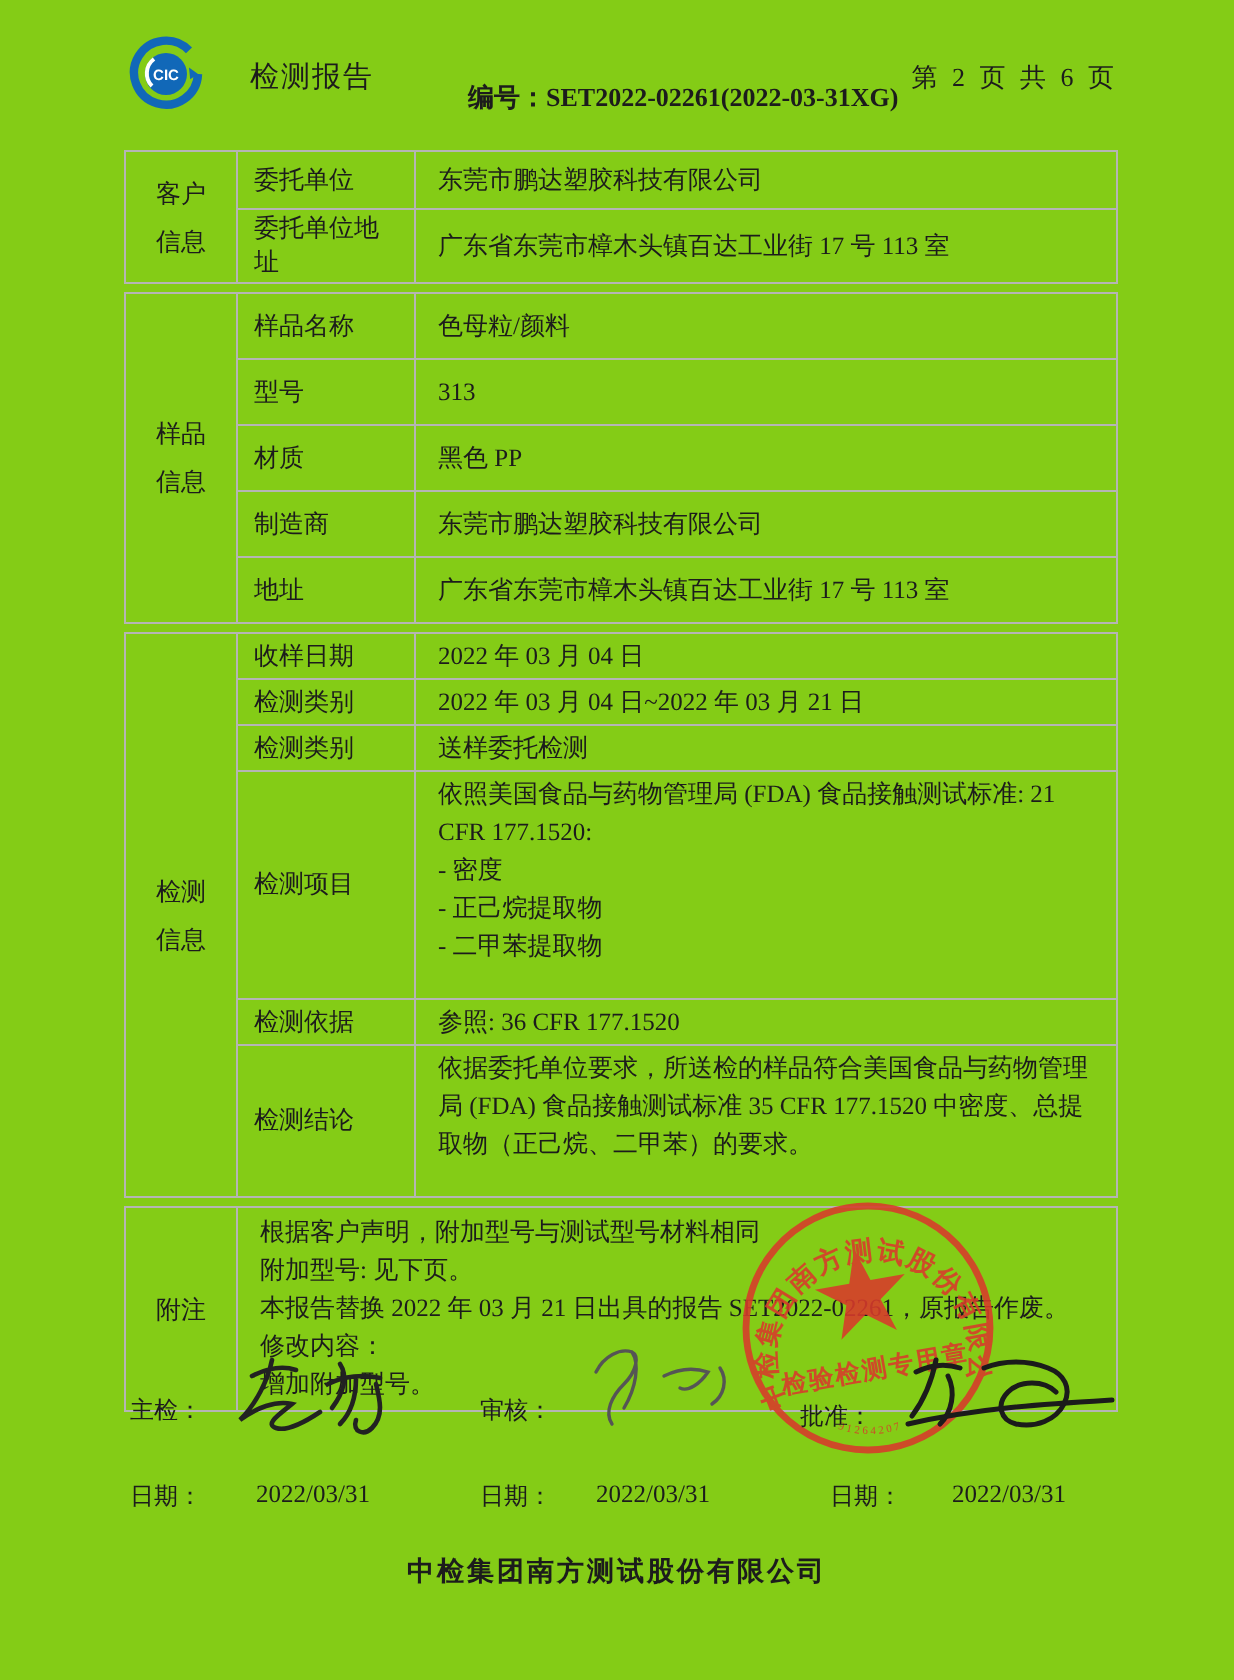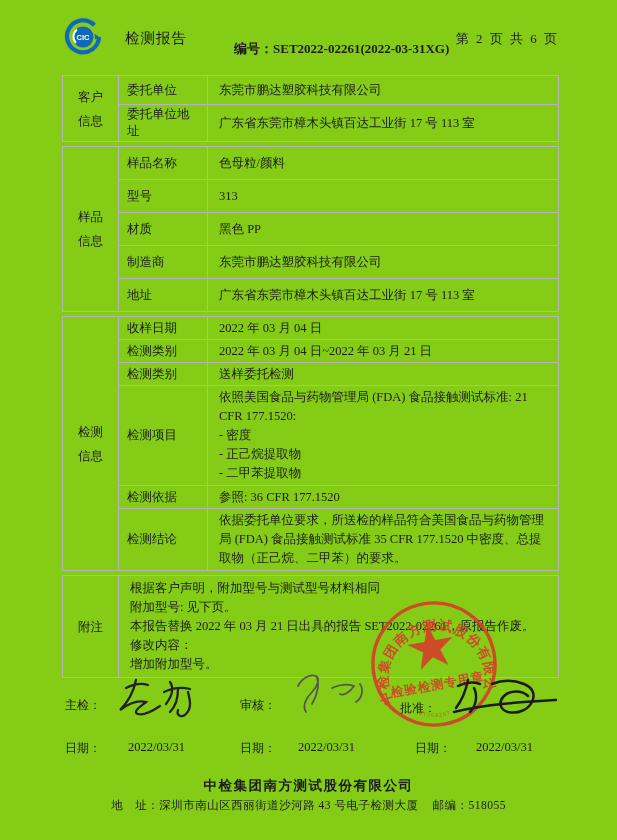--- a/index.html
+++ b/index.html
@@ -16,21 +16,21 @@
   
   .tables{position:absolute;top:75px;left:62px;width:497px;font-family:Liberation Serif, serif;}
   table{border-collapse:collapse;width:497px;margin:0 0 4px 0;table-layout:fixed;}
   td{border:1.5px solid #b5b5b5;font-size:12.5px;vertical-align:middle;padding:1px 8px;}
   td.sec{width:56px;text-align:center;white-space:pre-line;line-height:24px;padding:1px 2px;}
   td.lbl{width:89px;}
   td.val{padding-left:11px;}
   .t-customer tr{height:29px;}
   .t-sample tr{height:33px;}
   .t-test tr.simple{height:23px;}
-  td.multi{white-space:pre-line;line-height:19px;padding:2px 8px 2px 11px;vertical-align:top;}
+  td.multi{white-space:pre-line;line-height:19px;padding:2px 8px 16px 11px;vertical-align:top;}
   .t-notes td.multi{padding:3px 8px 3px 11px;}
   
   .sig-label{position:absolute;font-size:12px;}
   .sig-date-val{position:absolute;font-size:12.5px;text-align:right;}
   .sig-ink{position:absolute;}
   
   .stamp{position:absolute;left:358px;top:588px;width:152px;height:152px;opacity:.88;z-index:3;}
   .sig-layer{z-index:4;}
   
   .footer{position:absolute;top:777px;left:0;width:617px;text-align:center;}
@@ -213,18 +213,15 @@
 
   <span class="sig-label" style="left:65px;top:740px;">日期：</span>
   <span class="sig-date-val" style="left:128px;top:740px;">2022/03/31</span>
   <span class="sig-label" style="left:240px;top:740px;">日期：</span>
   <span class="sig-date-val" style="left:298px;top:740px;">2022/03/31</span>
   <span class="sig-label" style="left:415px;top:740px;">日期：</span>
   <span class="sig-date-val" style="left:476px;top:740px;">2022/03/31</span>
 
   <div class="footer">
     <div class="company">中检集团南方测试股份有限公司</div>
-    <div class="line">
-      <span>地　址：</span><span>深圳市南山区西丽街道沙河路 43 号电子检测大厦</span><span class="gap"></span><span>邮编：</span><span>518055</span>
-    </div>
   </div>
 
 </div>
 
 </body></html>

